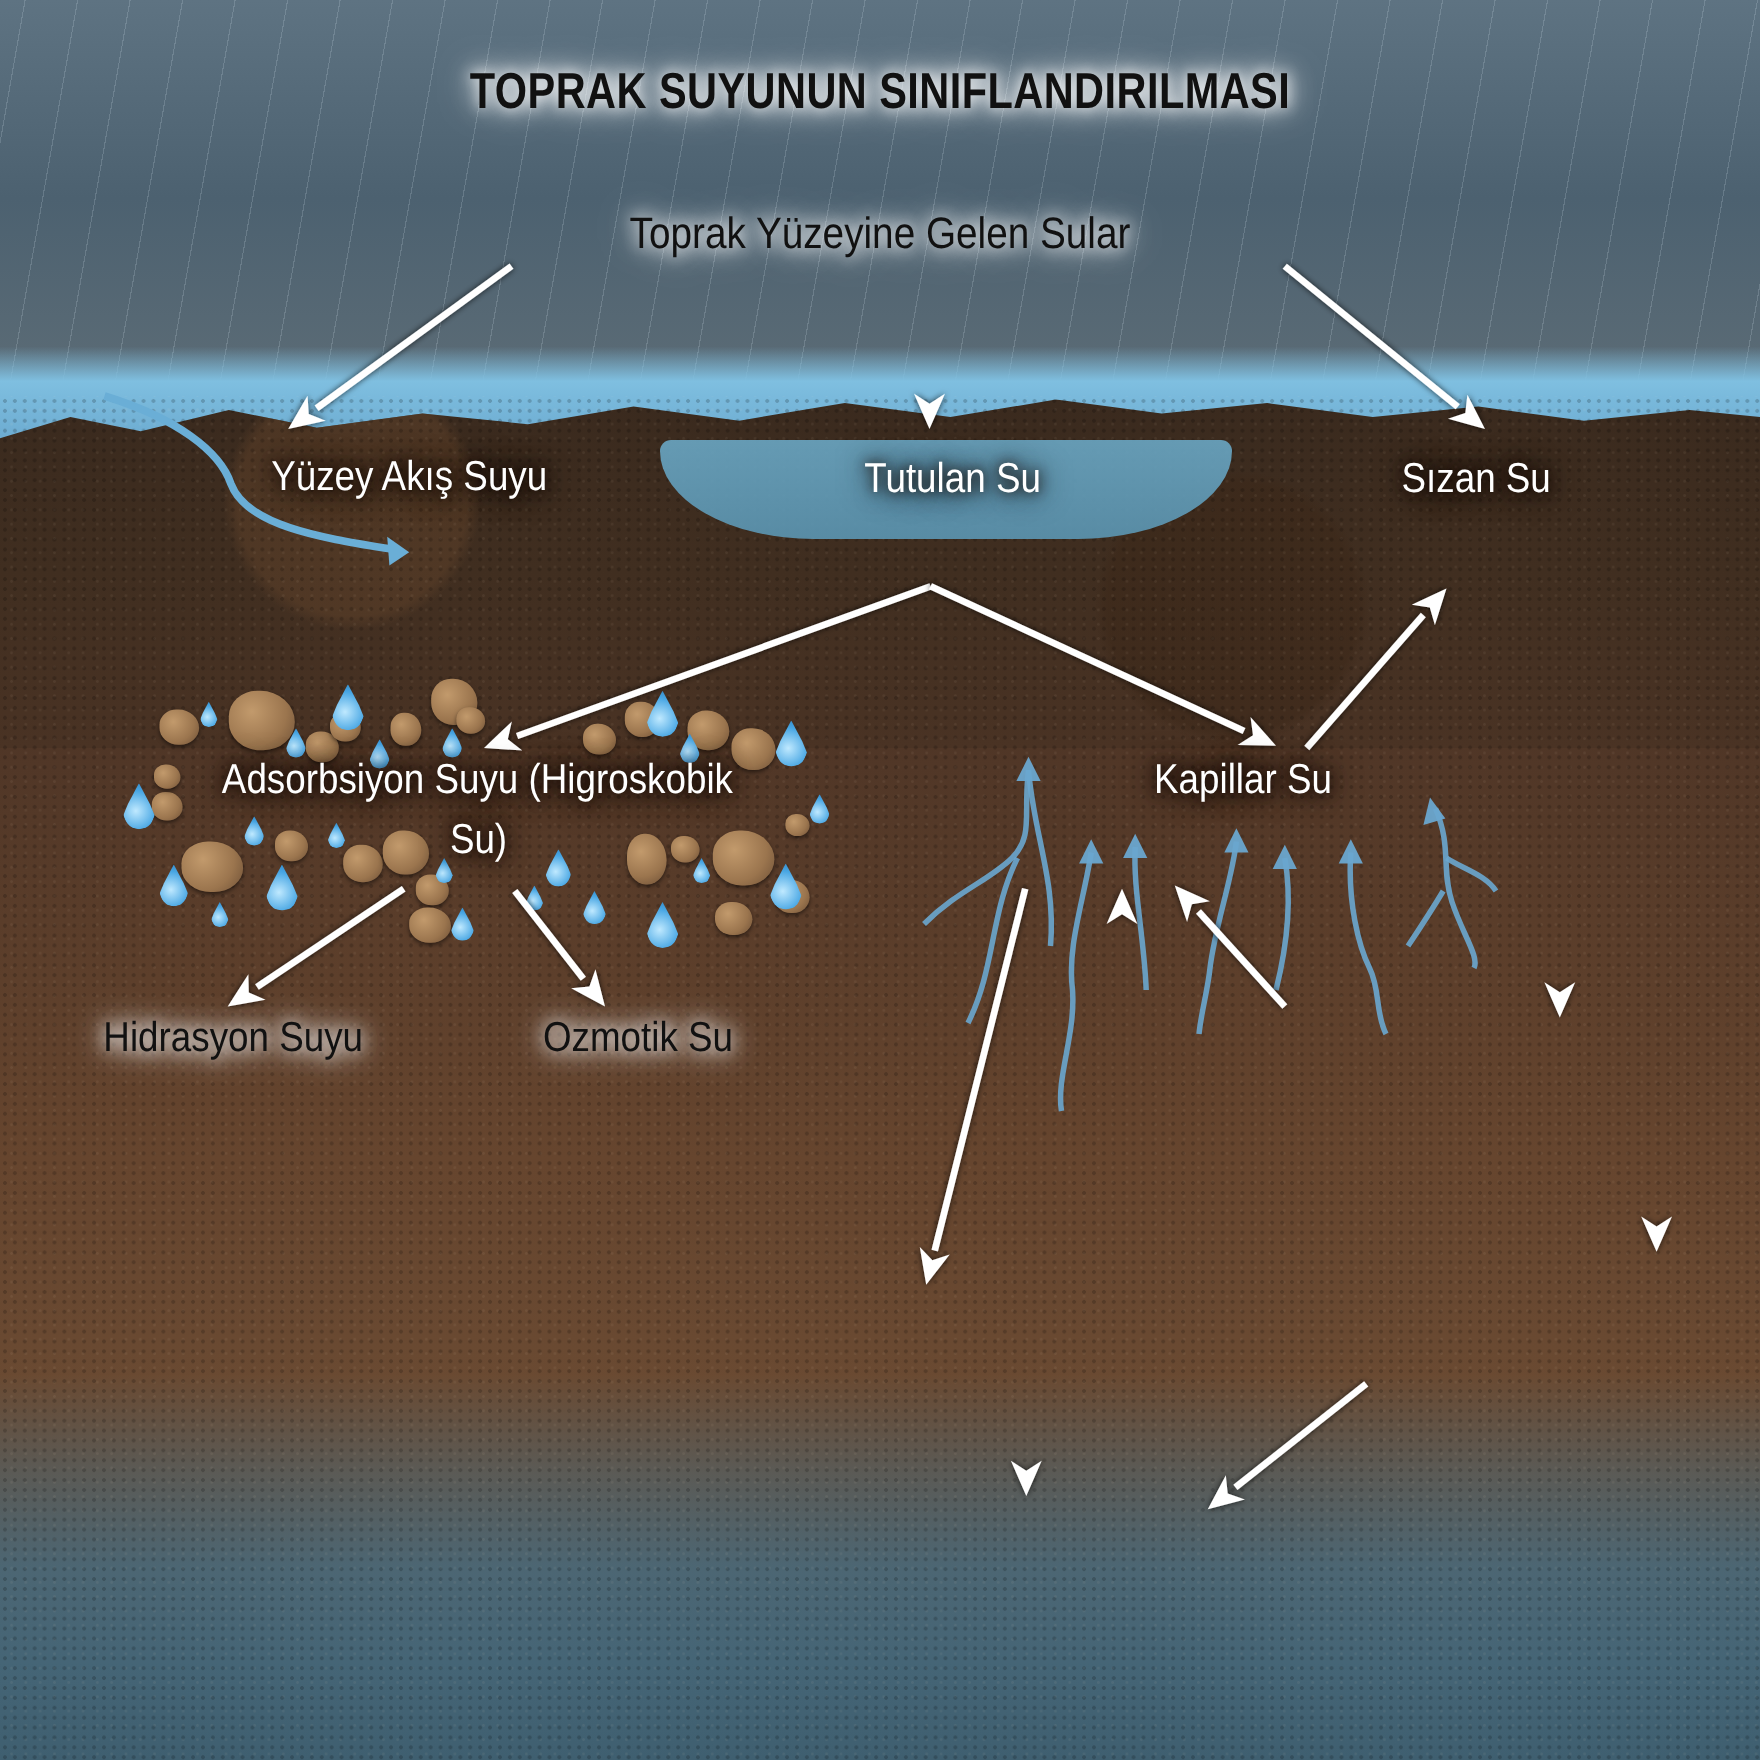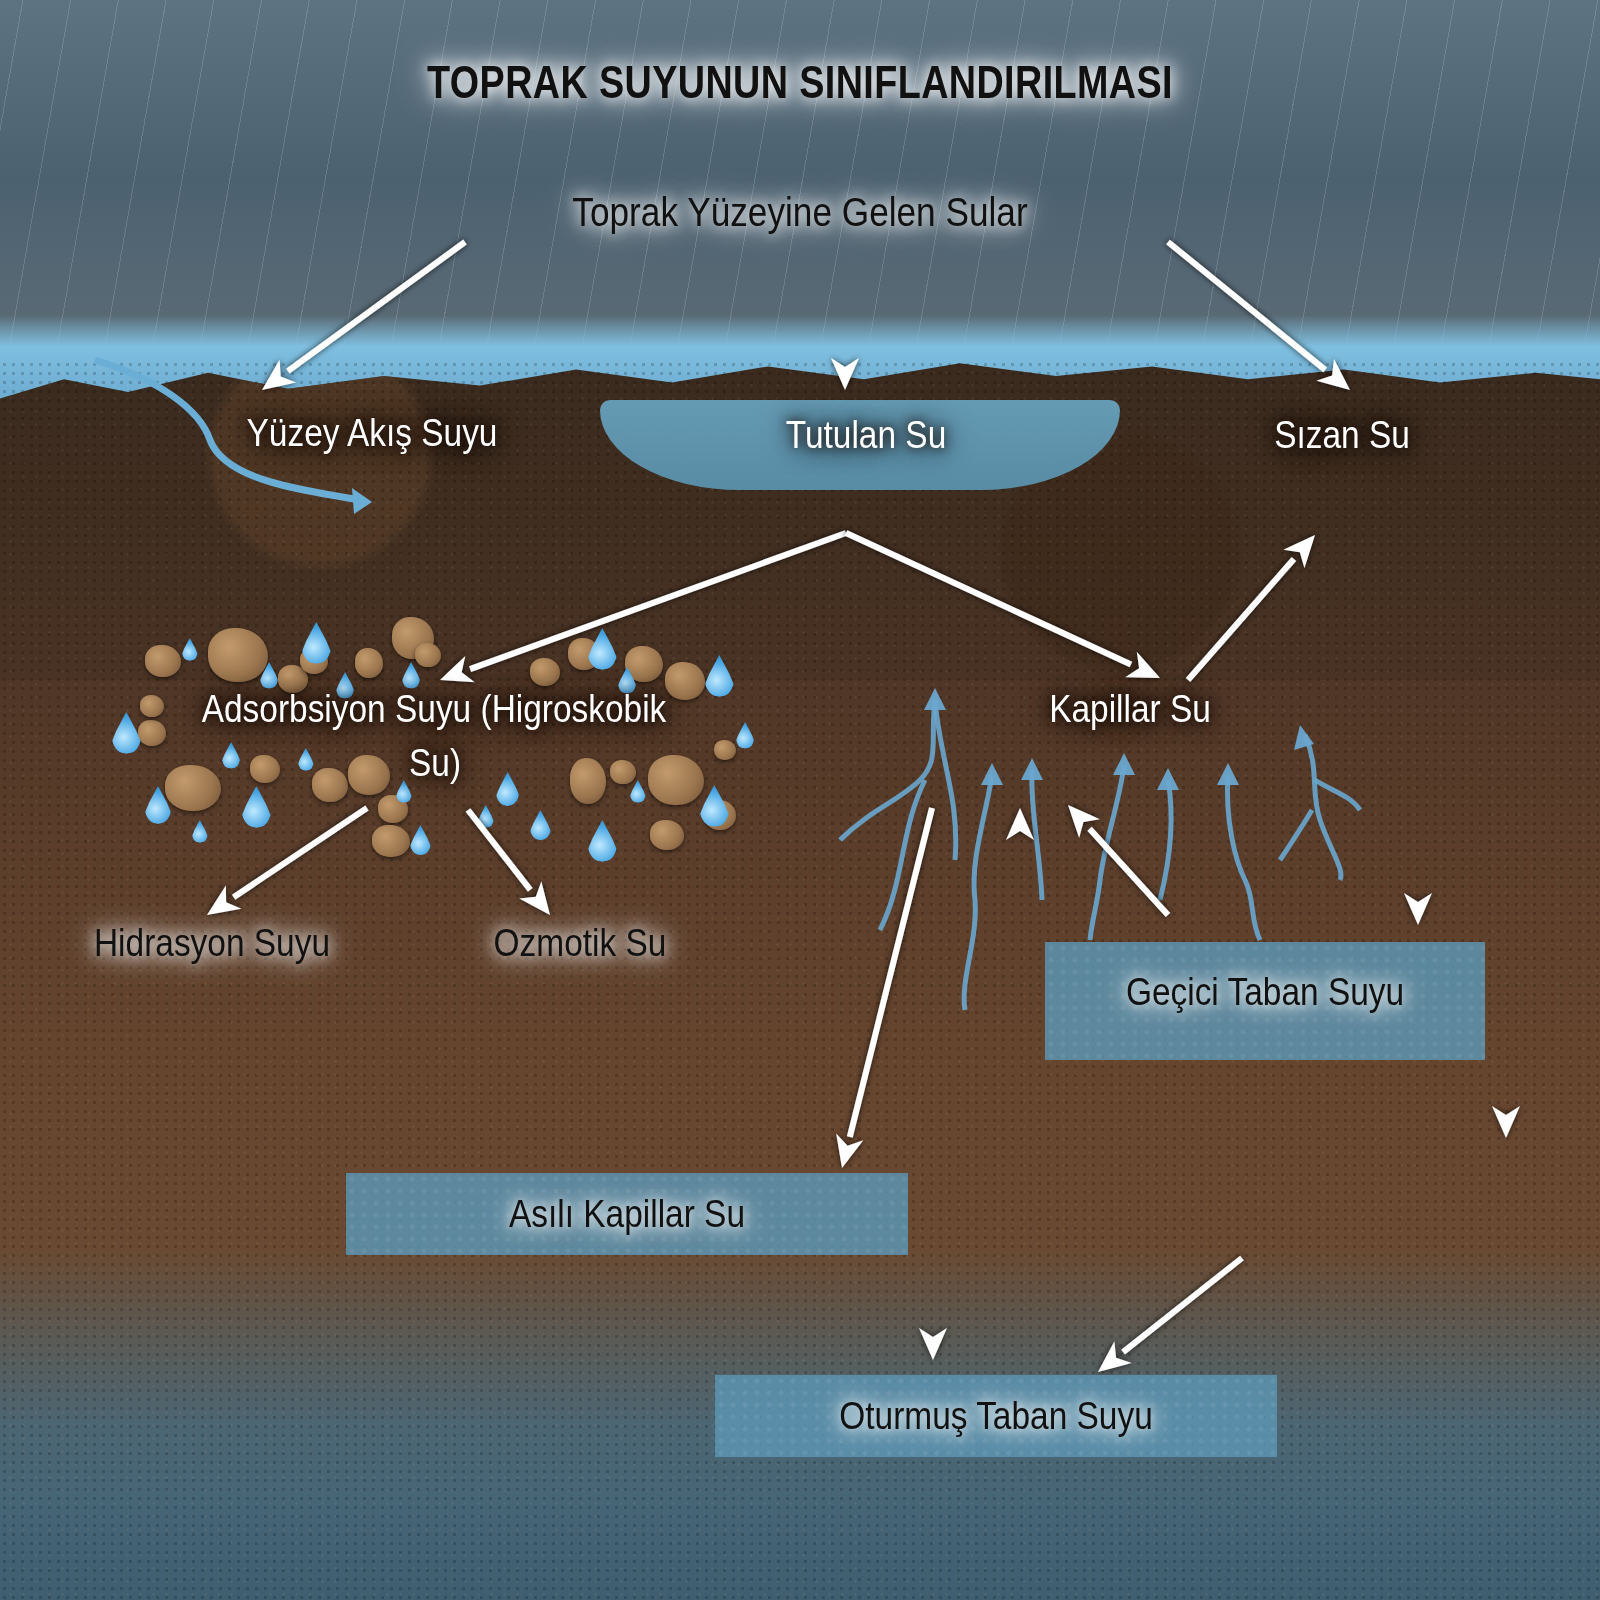--- a/index.html
+++ b/index.html
@@ -250,22 +250,13 @@
   <div class="glow-light lbl" style="left:1342px; top:414px;">Sızan Su</div>
 
   <div class="glow-light lbl" style="left:434px; top:688px;">Adsorbsiyon Suyu (Higroskobik</div>
   <div class="glow-light lbl" style="left:435px; top:742px;">Su)</div>
 
   <div class="glow-light lbl" style="left:1130px; top:688px;">Kapillar Su</div>
 
   <div class="glow-dark lbl" style="left:212px; top:922px;">Hidrasyon Suyu</div>
   <div class="glow-dark lbl" style="left:580px; top:922px;">Ozmotik Su</div>
 
-  <div class="box" style="left:1045px; top:942px; width:440px; height:118px;">
-    <span class="box-label" style="top:42%;">Geçici Taban Suyu</span>
-  </div>
-  <div class="box" style="left:346px; top:1173px; width:562px; height:82px;">
-    <span class="box-label">Asılı Kapillar Su</span>
-  </div>
-  <div class="box" style="left:715px; top:1375px; width:562px; height:82px;">
-    <span class="box-label">Oturmuş Taban Suyu</span>
-  </div>
 </div>
 
 </body></html>

